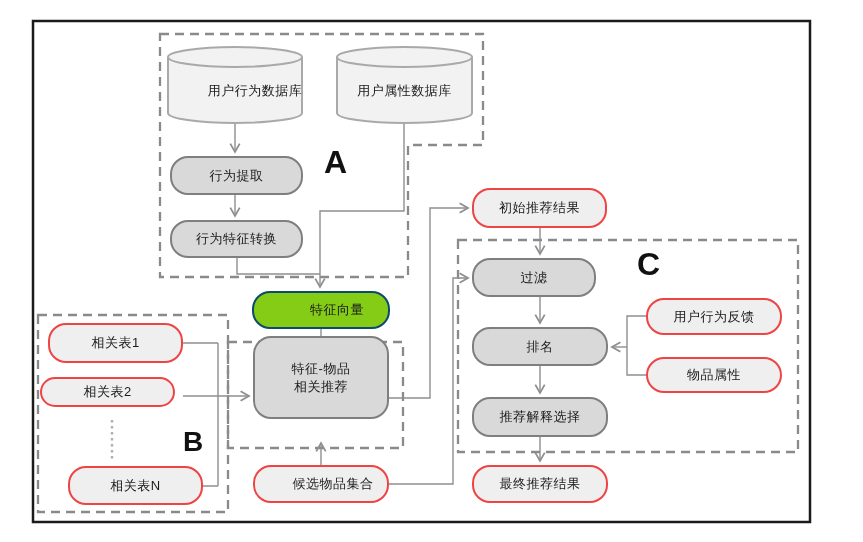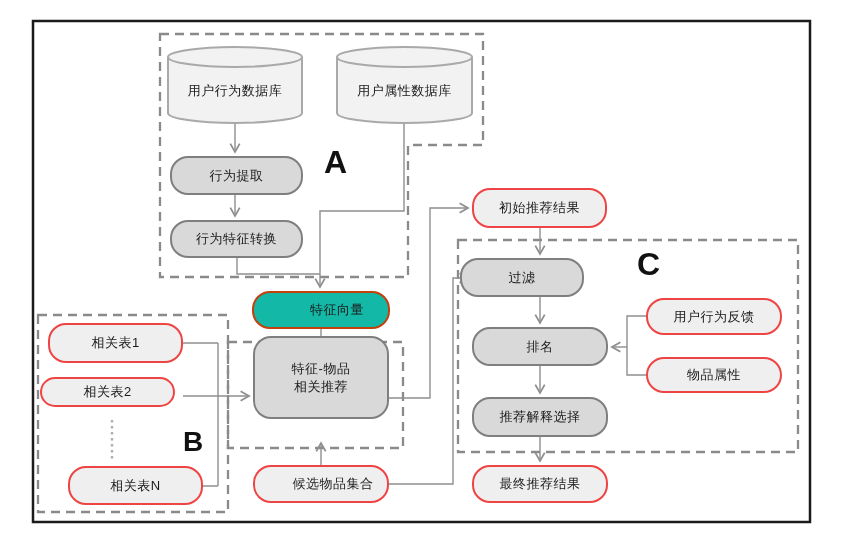--- a/index.html
+++ b/index.html
@@ -6,21 +6,21 @@
   .canvas{
     position:relative;width:863px;height:542px;background:#ffffff;overflow:hidden;
     font-family:"Liberation Sans","DejaVu Sans",sans-serif;color:#1a1a1a;
   }
   .wires{position:absolute;left:0;top:0;width:863px;height:542px;}
   .node{
     position:absolute;display:flex;flex-direction:column;align-items:center;justify-content:center;
     box-sizing:border-box;text-align:center;font-size:13px;line-height:1.35;letter-spacing:.5px;border-radius:18px;
   }
   .n-dark{background:#d9d9d9;border:2px solid #7f7f7f;}
-  .n-mid{background:#14b8a6;border:2px solid #c2410c;padding-left:32px;}
+  .n-mid{background:#84cc16;border:2px solid #0c4a6e;padding-left:32px;}
   .n-light{background:#efefef;border:2px solid #ef4444;}
   .cyl-label{position:absolute;display:flex;align-items:center;justify-content:center;
     text-align:center;font-size:13px;letter-spacing:.5px;}
   .group-label{position:absolute;font-weight:bold;color:#111;}
   .gl-a{left:324px;top:144px;font-size:32px;}
   .gl-b{left:183px;top:426px;font-size:28px;}
   .gl-c{left:637px;top:246px;font-size:32px;}
 </style>
 </head>
 <body>
@@ -67,40 +67,40 @@
       <path d="M540,297 L540,323" marker-end="url(#arr)"></path>
       <path d="M540,366 L540,393" marker-end="url(#arr)"></path>
       <path d="M540,437 L540,461" marker-end="url(#arr)"></path>
       <path d="M646,316 L627,316 L627,375 L646,375"></path>
       <path d="M627,347 L612,347" marker-end="url(#arr)"></path>
     </g>
 
     <line x1="112" y1="420" x2="112" y2="459" stroke="#b0b0b0" stroke-width="2.4" stroke-dasharray="2.5 3.5"></line>
   </svg>
 
-  <div class="cyl-label" style="left:168px;top:72px;width:134px;height:38px;">用户行为数据库</div>
+  <div class="cyl-label" style="left:168px;top:72px;width:134px;height:38px;padding-left:20px;">用户行为数据库</div>
   <div class="cyl-label" style="left:337px;top:72px;width:135px;height:38px;">用户属性数据库</div>
 
   <div class="node n-dark" style="left:170px;top:156px;width:133px;height:39px;">行为提取</div>
   <div class="node n-dark" style="left:170px;top:220px;width:133px;height:38px;">行为特征转换</div>
   <div class="node n-mid" style="left:252px;top:291px;width:138px;height:38px;">特征向量</div>
 
   <div class="node n-dark" style="left:253px;top:336px;width:136px;height:83px;align-items:center;">
     <span>特征-物品</span>
     <span>相关推荐</span>
   </div>
 
   <div class="node n-light" style="left:253px;top:465px;width:136px;height:38px;padding-left:24px;">候选物品集合</div>
 
   <div class="node n-light" style="left:48px;top:323px;width:135px;height:40px;">相关表1</div>
   <div class="node n-light" style="left:40px;top:377px;width:135px;height:30px;">相关表2</div>
   <div class="node n-light" style="left:48px;top:466px;width:135px;height:39px;margin-left:20px;">相关表N</div>
 
   <div class="node n-light" style="left:472px;top:188px;width:135px;height:40px;">初始推荐结果</div>
-  <div class="node n-dark" style="left:460px;top:258px;width:124px;height:39px;">过滤</div>
+  <div class="node n-dark" style="left:472px;top:258px;width:124px;height:39px;">过滤</div>
   <div class="node n-dark" style="left:472px;top:327px;width:136px;height:39px;">排名</div>
   <div class="node n-dark" style="left:472px;top:397px;width:136px;height:40px;">推荐解释选择</div>
   <div class="node n-light" style="left:472px;top:465px;width:136px;height:38px;">最终推荐结果</div>
 
   <div class="node n-light" style="left:646px;top:298px;width:136px;height:37px;">用户行为反馈</div>
   <div class="node n-light" style="left:646px;top:357px;width:136px;height:36px;">物品属性</div>
 
   <div class="group-label gl-a">A</div>
   <div class="group-label gl-b">B</div>
   <div class="group-label gl-c">C</div>

